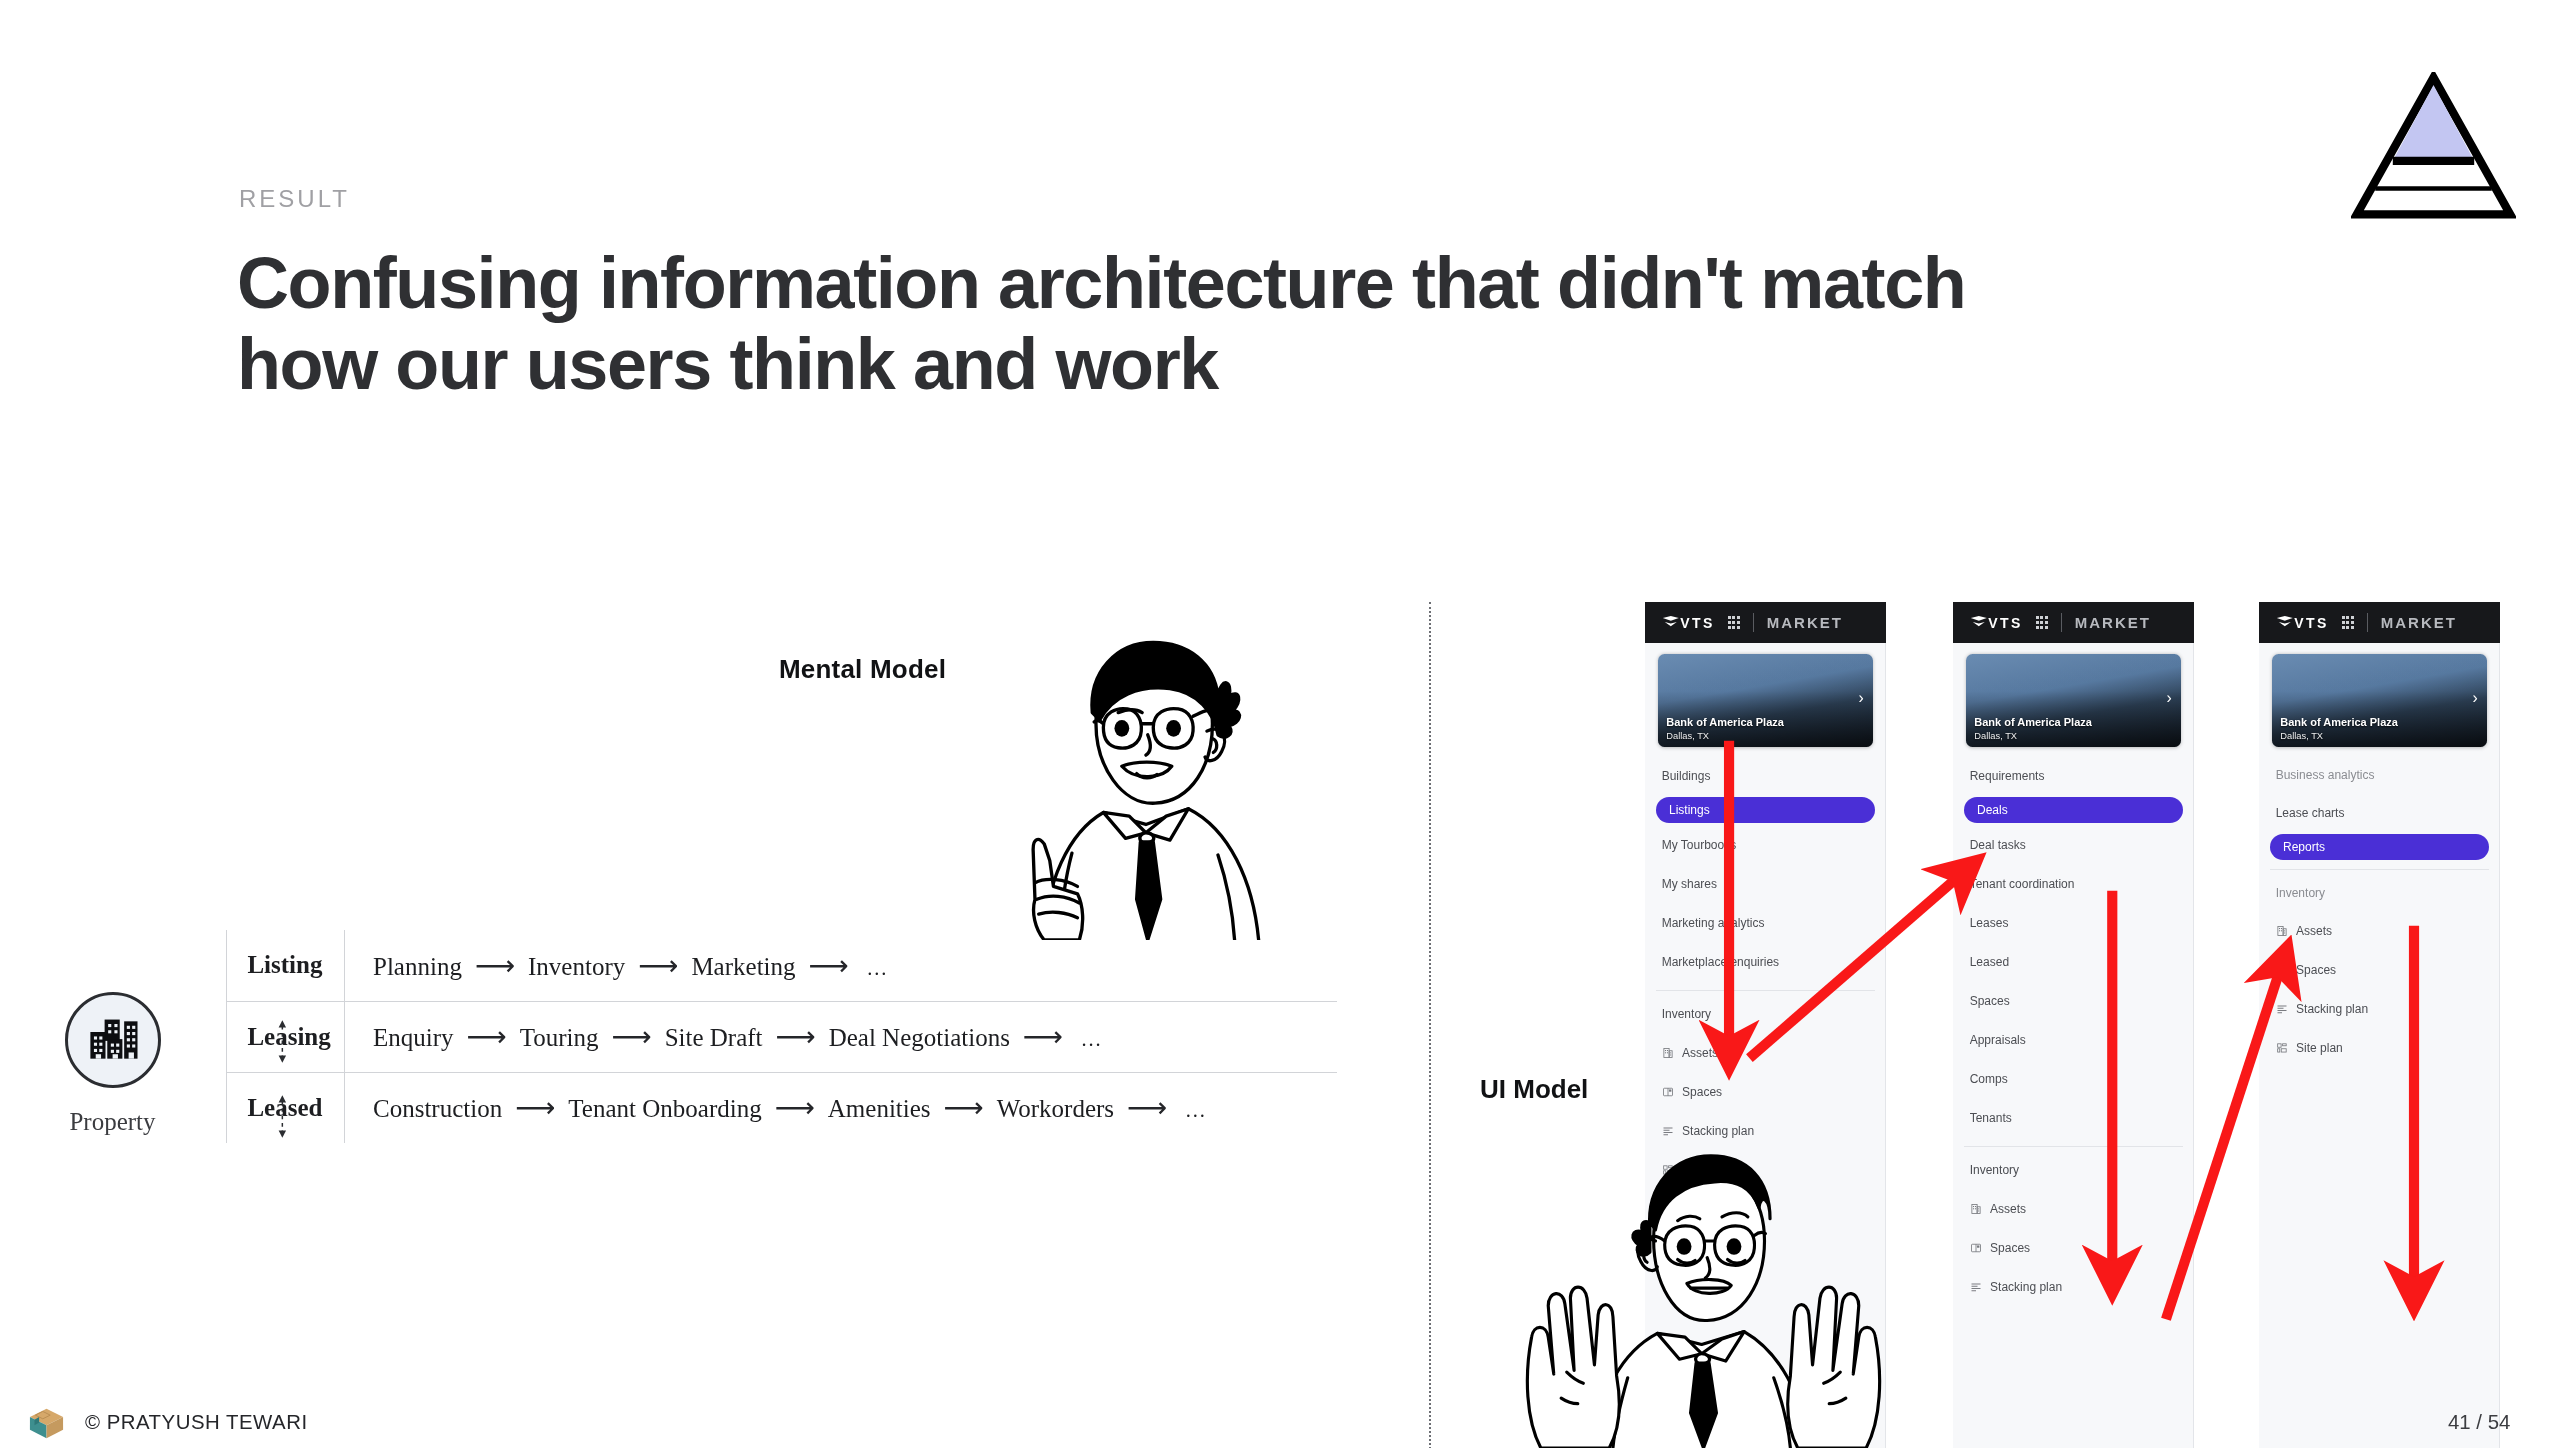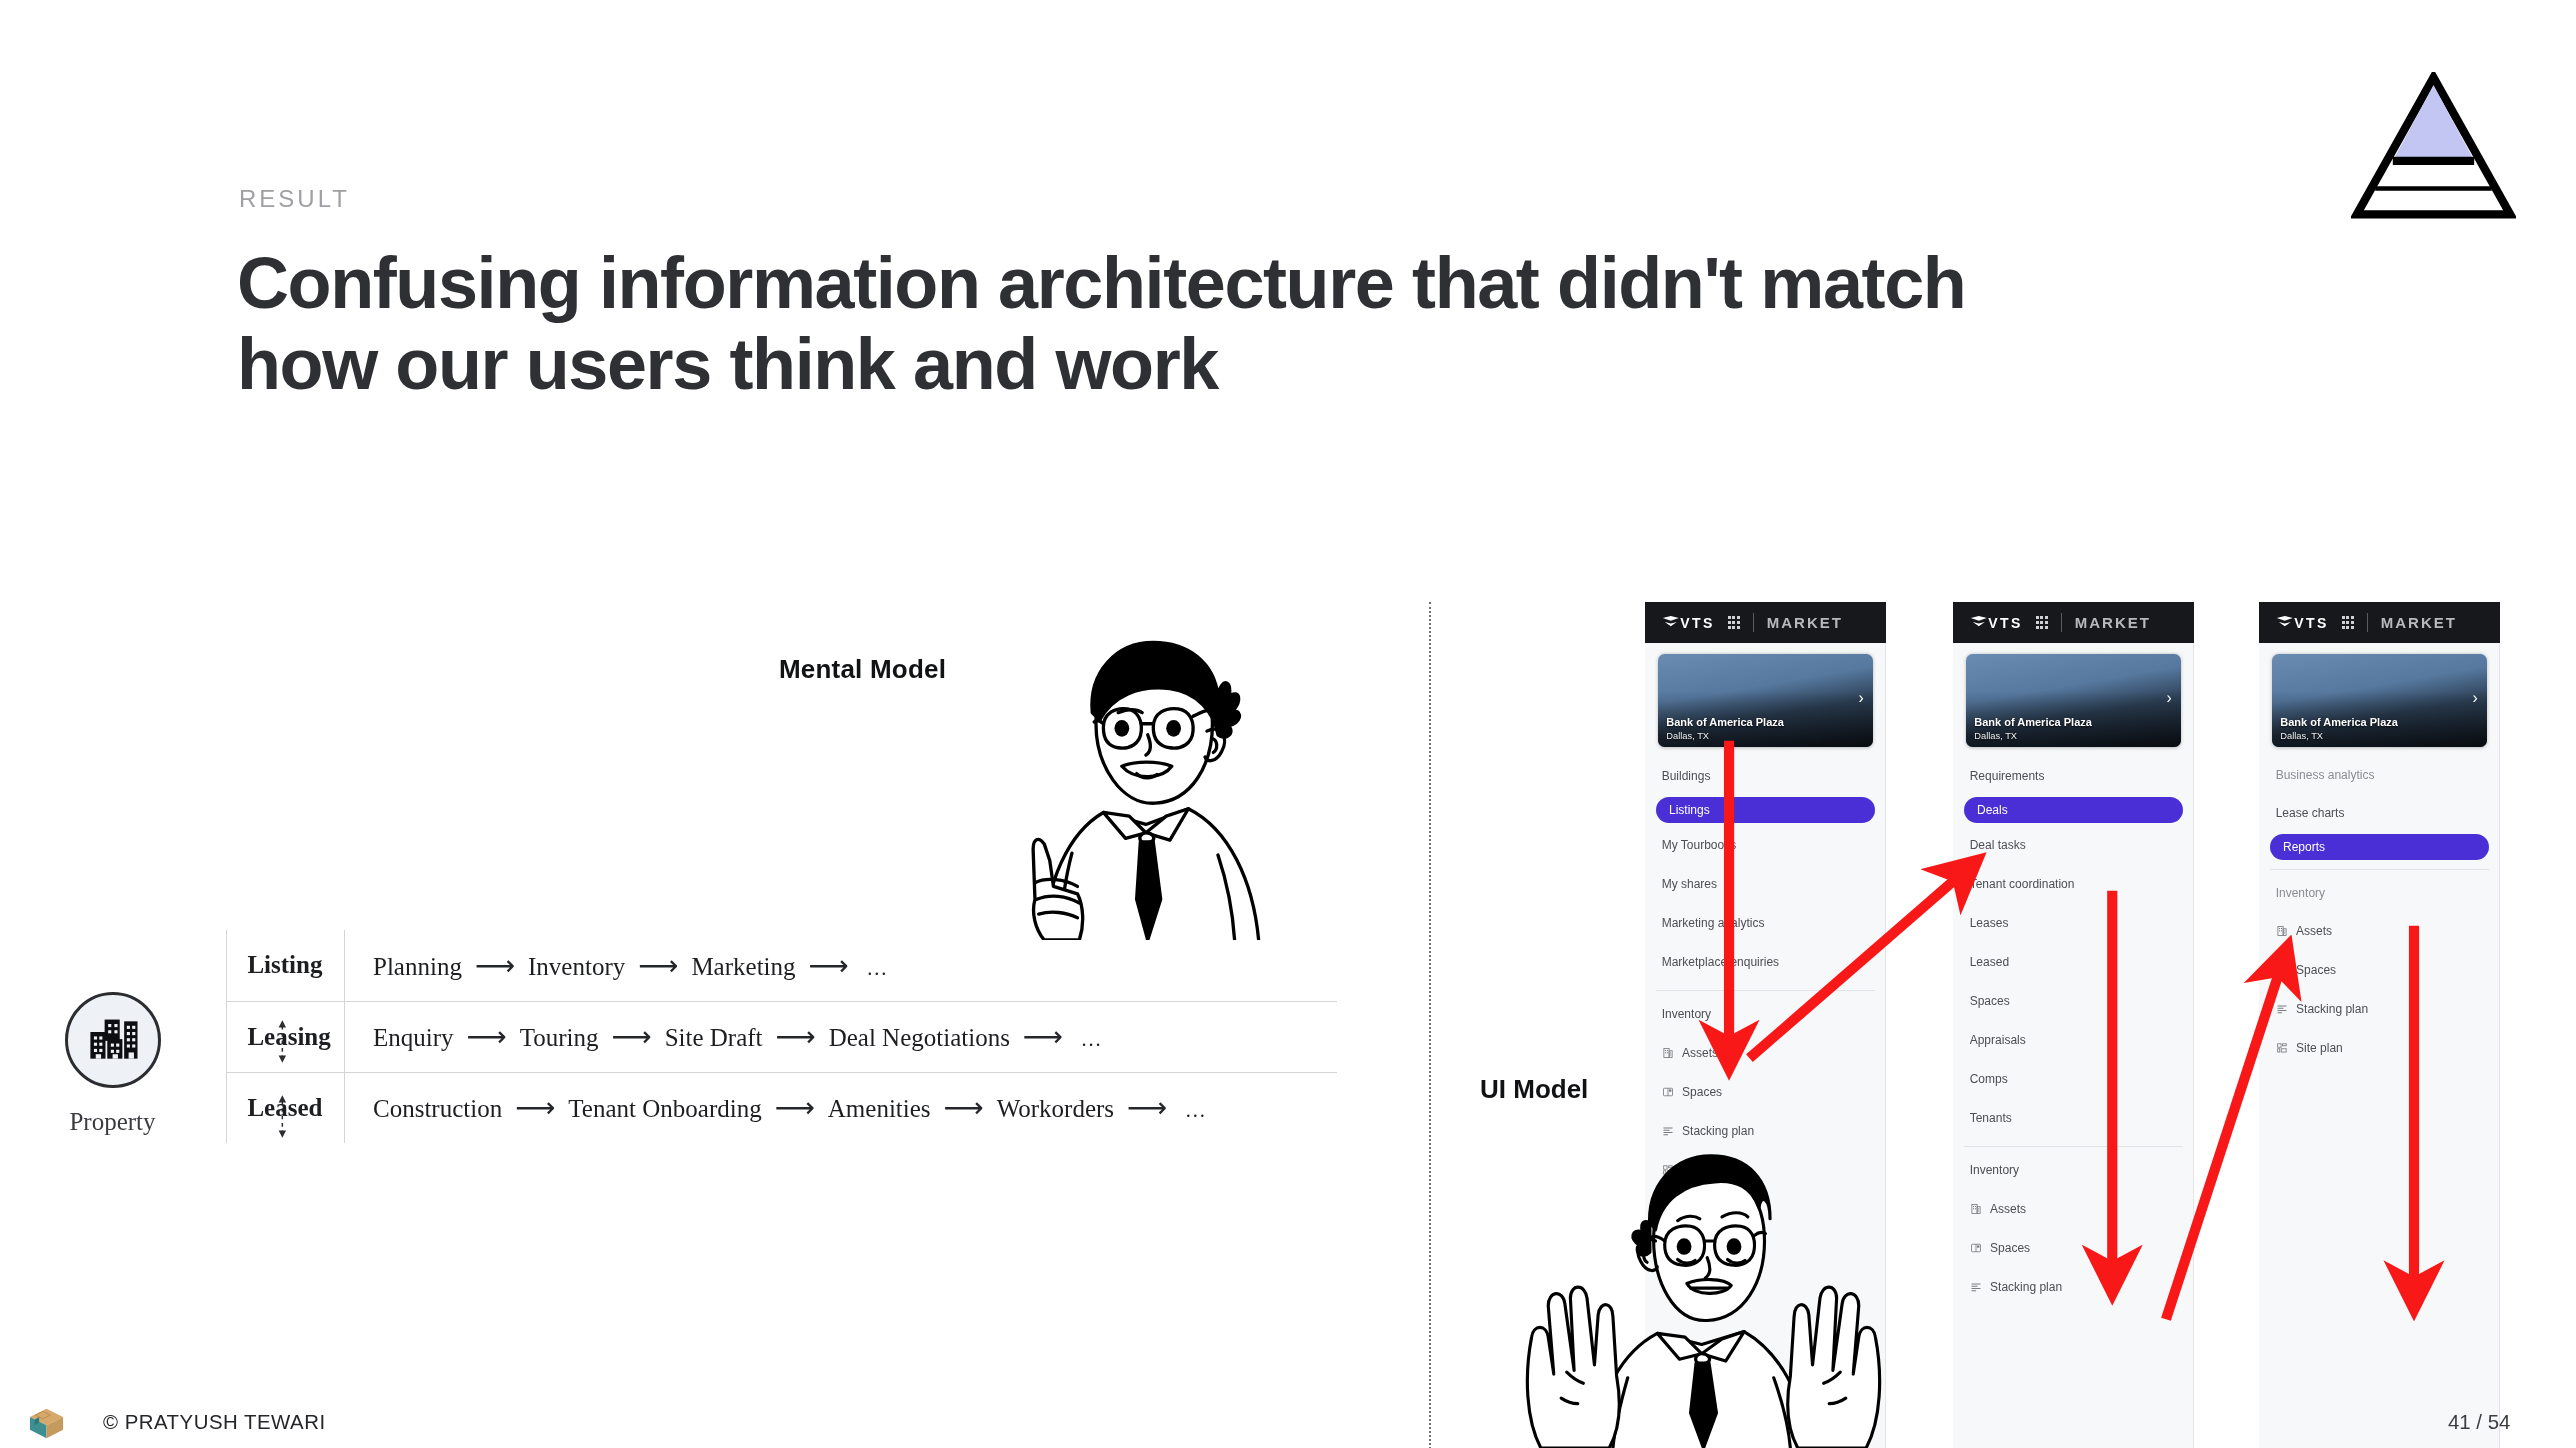--- a/index.html
+++ b/index.html
@@ -134,21 +134,21 @@
   .navitem .mi { width: 20.4px; display: inline-flex; align-items: center; }
 
   
   .annot { position: absolute; left: 0; top: 0; width: 2576px; height: 1449px; pointer-events: none; }
 
   .person-confused { position: absolute; left: 1509px; top: 1143px; width: 389px; height: 305px; }
 
   
   .footer-logo { position: absolute; left: 28px; top: 1405px; width: 37px; height: 35px; }
   .footer-text {
-    position: absolute; left: 103px; top: 1411px;
+    position: absolute; left: 85px; top: 1411px;
     font-size: 20.4px; color: #25262a; letter-spacing: 0.5px;
   }
   .pagenum {
     position: absolute; left: 2448px; top: 1411px;
     font-size: 20.4px; color: #3c3d41;
   }
 </style>
 </head>
 <body>
 

